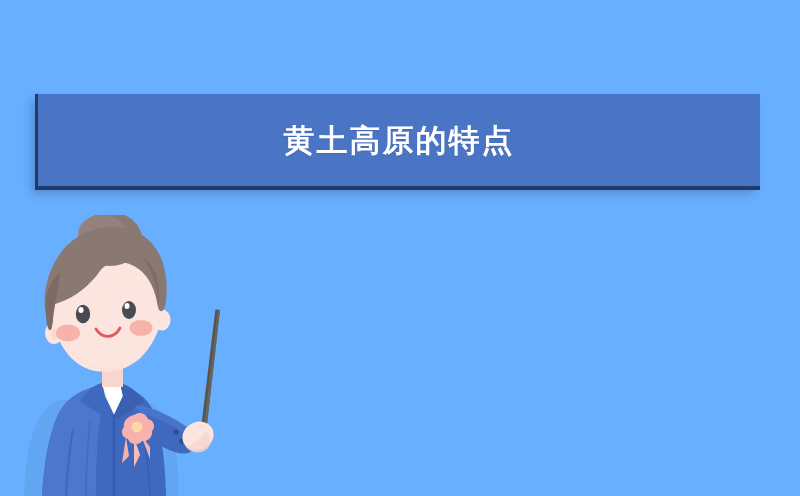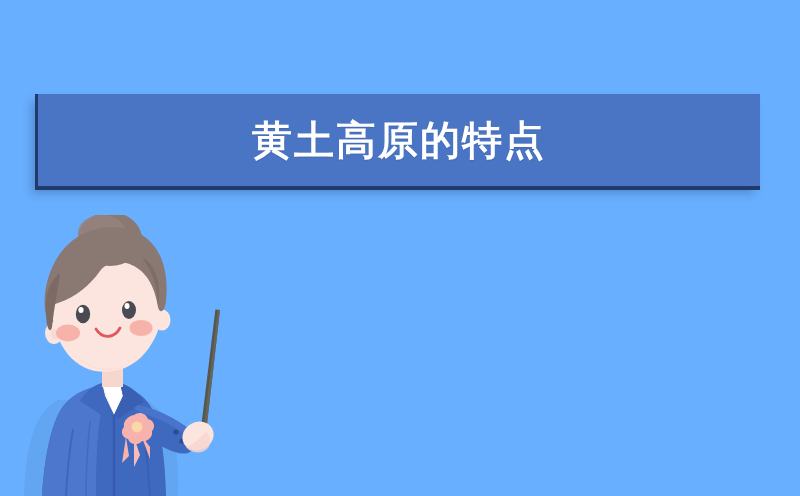--- a/index.html
+++ b/index.html
@@ -34,21 +34,21 @@
       -3px 4px 0 0 #1f3a6b,
       -6px 7px 9px 0 rgba(20,40,80,0.28);
     display: flex;
     align-items: center;
     justify-content: center;
     box-sizing: border-box;
   }
   #title-text {
     color: #ffffff;
     font-family: "DejaVu Sans", "Liberation Sans", sans-serif;
-    font-size: 40px;
+    font-size: 31px;
     font-weight: bold;
     letter-spacing: 2px;
     line-height: 1;
     white-space: nowrap;
     text-shadow: 0 1px 1px rgba(0,0,0,0.10);
     user-select: none;
   }
   
   #teacher-illustration {
     position: absolute;

